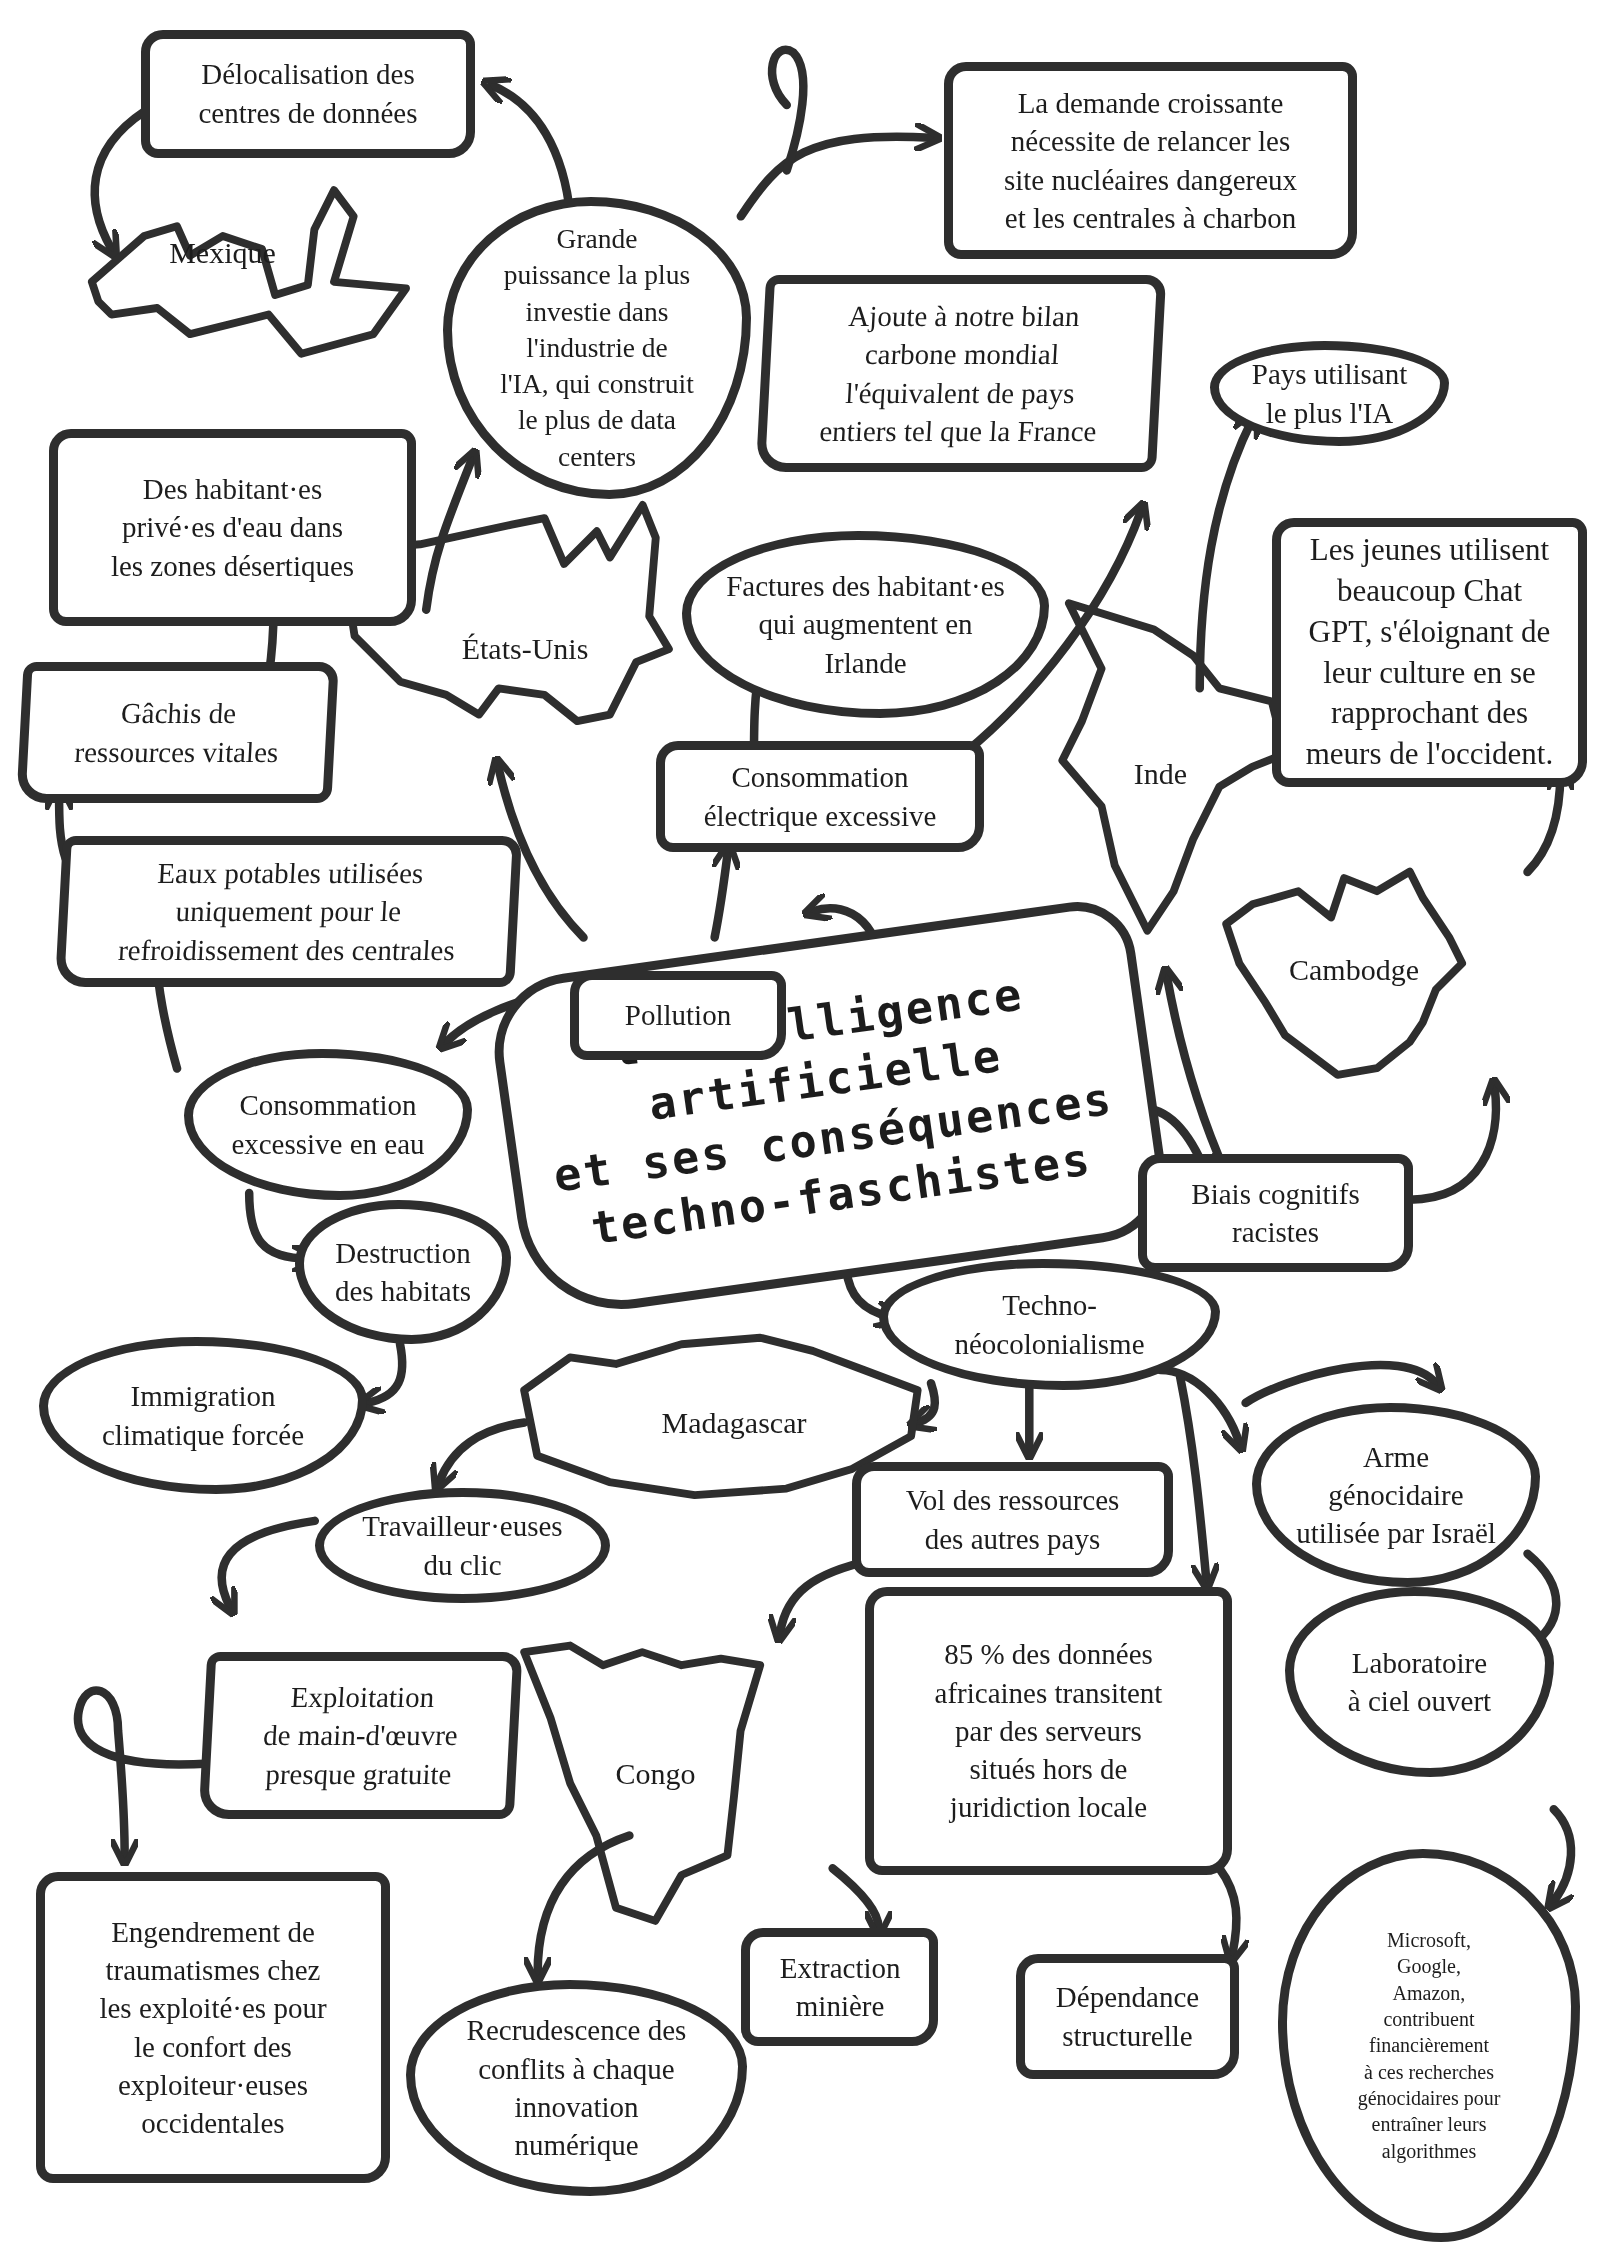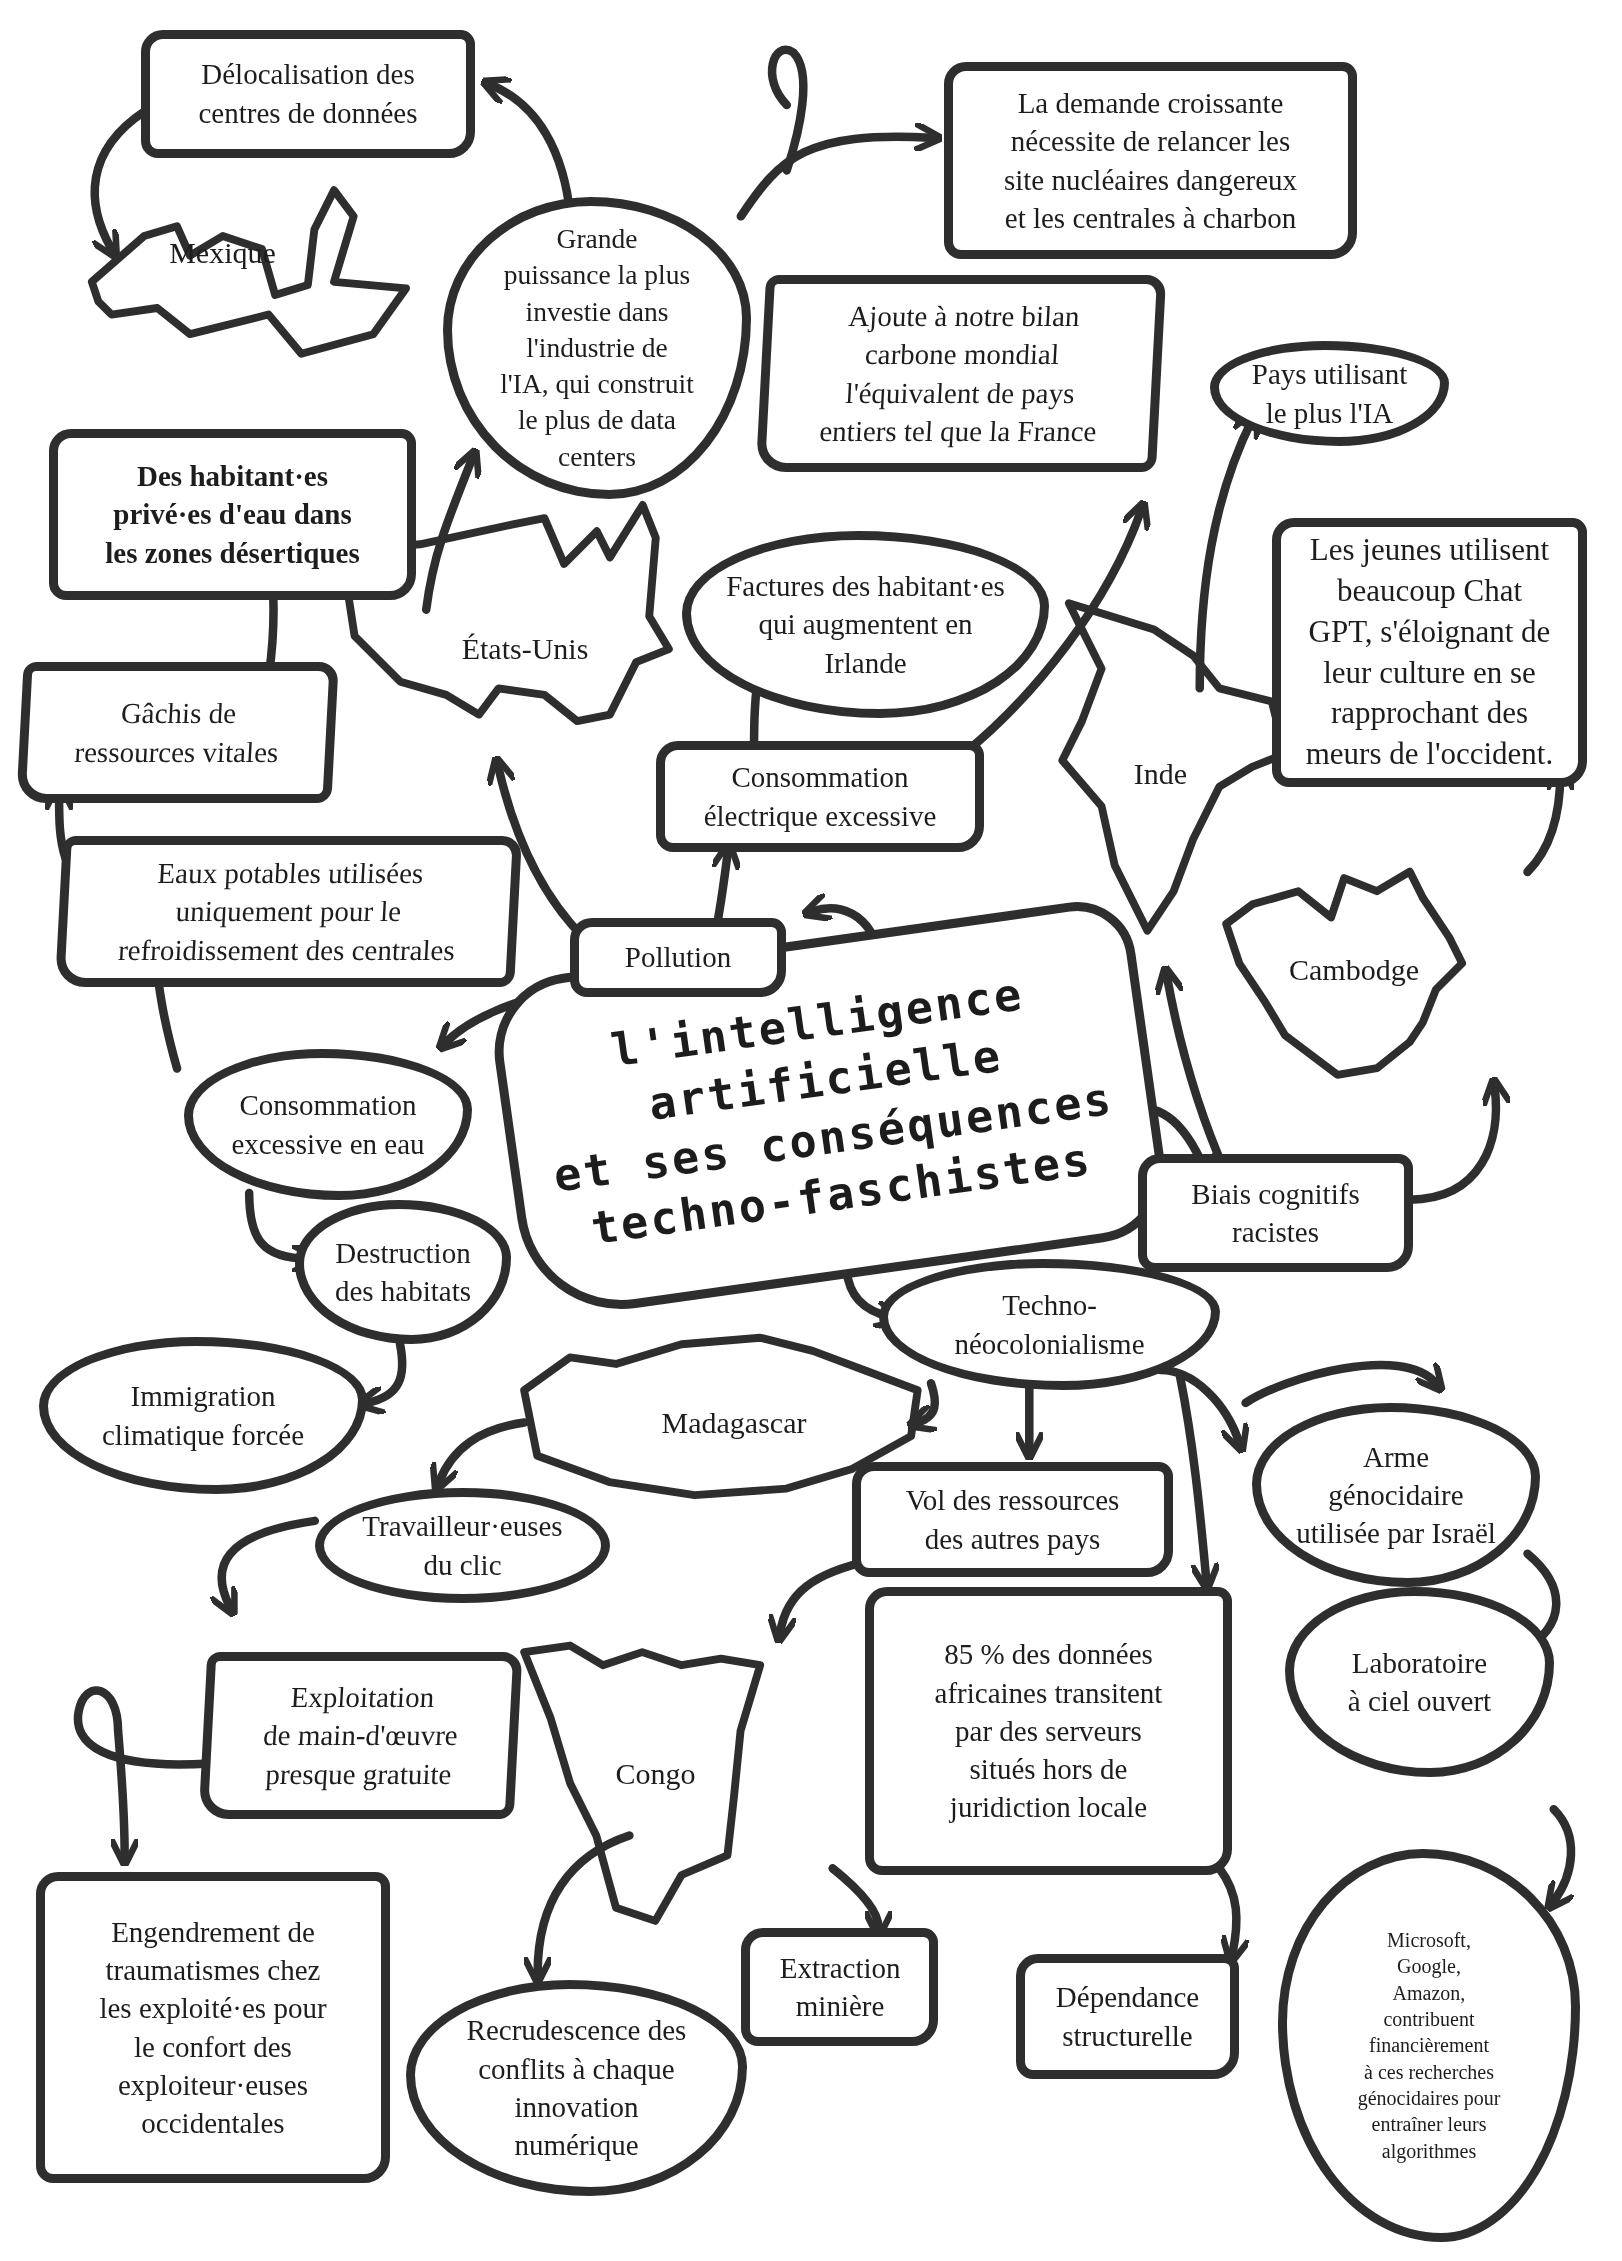--- a/index.html
+++ b/index.html
@@ -176,21 +176,21 @@
 <div class="node r-tilt" style="left:761px;top:275px;width:400px;height:197px;">
     <span>Ajoute à notre bilan
 carbone mondial
 l'équivalent de pays
 entiers tel que la France</span>
   </div>
 <div class="node r-blob" style="left:1210px;top:341px;width:239px;height:105px;">
     <span>Pays utilisant
 le plus l'IA</span>
   </div>
-<div class="node r-box" style="left:49px;top:429px;width:367px;height:171px;font-weight:bold;">
+<div class="node r-box" style="left:49px;top:429px;width:367px;height:197px;">
     <span>Des habitant·es
 privé·es d'eau dans
 les zones désertiques</span>
   </div>
 <div class="node r-blob" style="left:682px;top:531px;width:367px;height:187px;">
     <span>Factures des habitant·es
 qui augmentent en
 Irlande</span>
   </div>
 <div class="node r-box" style="left:1272px;top:518px;width:315px;height:269px;font-size:31px;">
@@ -207,21 +207,21 @@
   </div>
 <div class="node r-box" style="left:656px;top:741px;width:328px;height:111px;">
     <span>Consommation
 électrique excessive</span>
   </div>
 <div class="node r-tilt" style="left:59px;top:836px;width:459px;height:151px;">
     <span>Eaux potables utilisées
 uniquement pour le
 refroidissement des centrales</span>
   </div>
-<div class="node r-box" style="left:570px;top:918px;width:216px;height:79px;">
+<div class="node r-box" style="left:570px;top:971px;width:216px;height:89px;">
     <span>Pollution</span>
   </div>
 <div class="node r-blob" style="left:184px;top:1049px;width:288px;height:151px;">
     <span>Consommation
 excessive en eau</span>
   </div>
 <div class="node r-box" style="left:1138px;top:1154px;width:275px;height:118px;">
     <span>Biais cognitifs
 racistes</span>
   </div>

